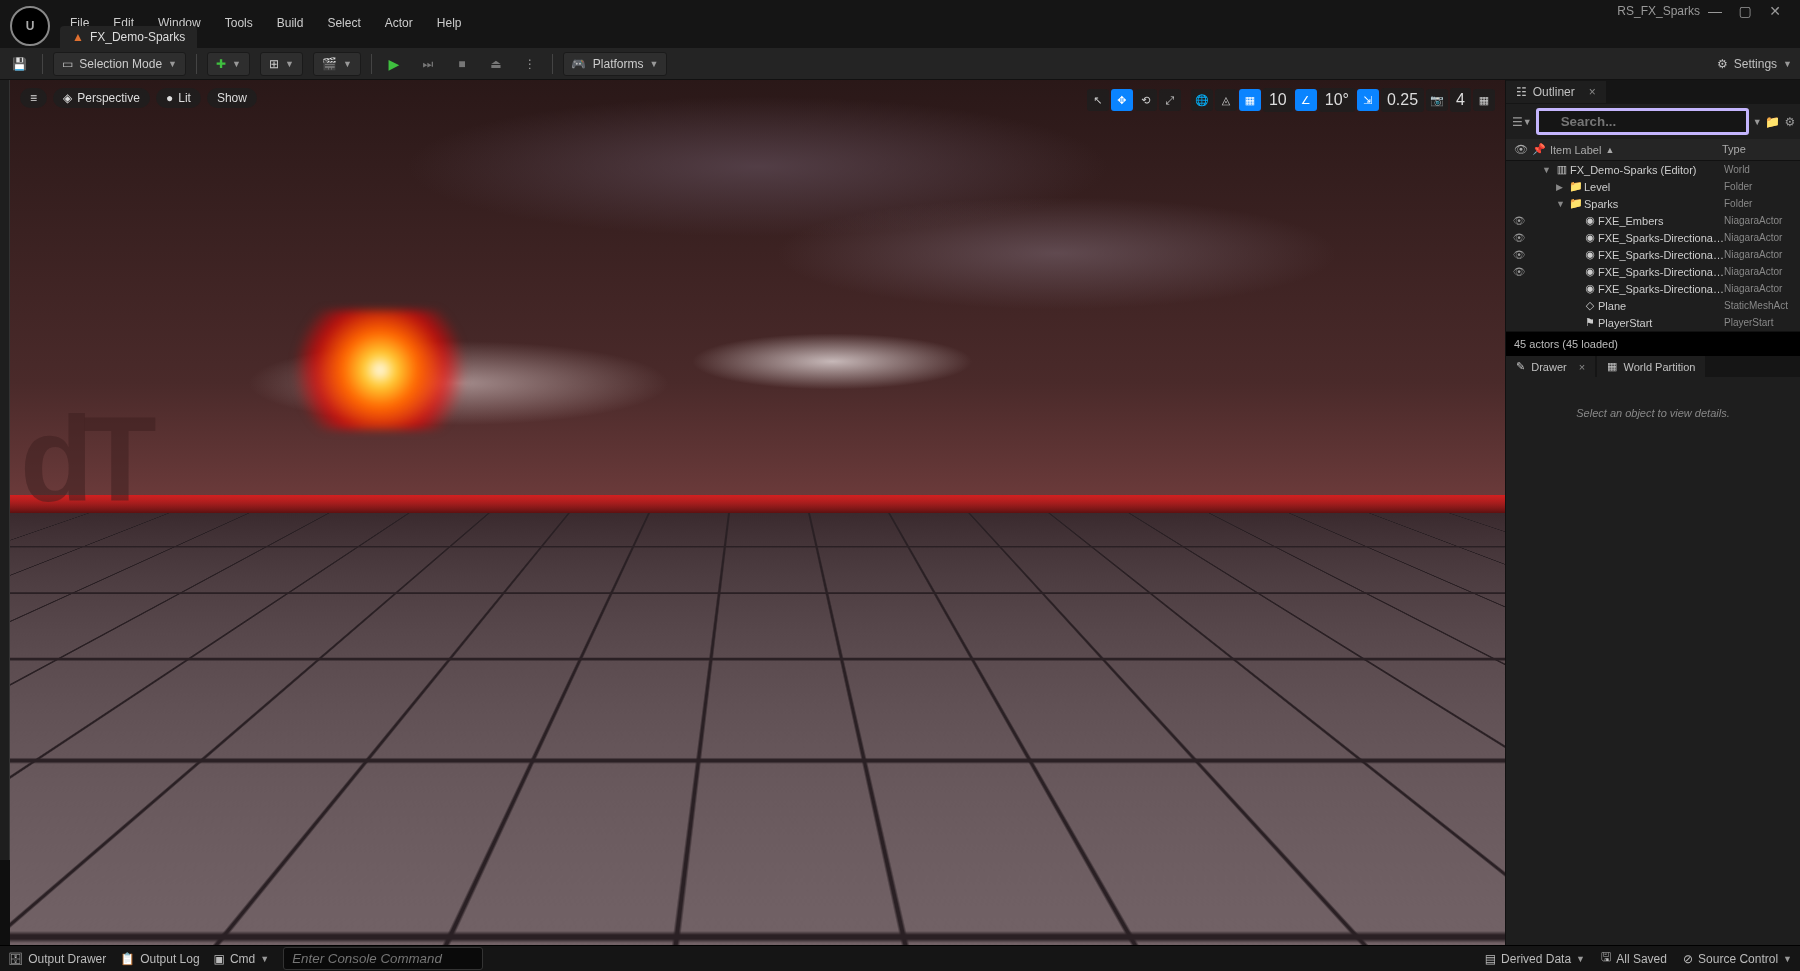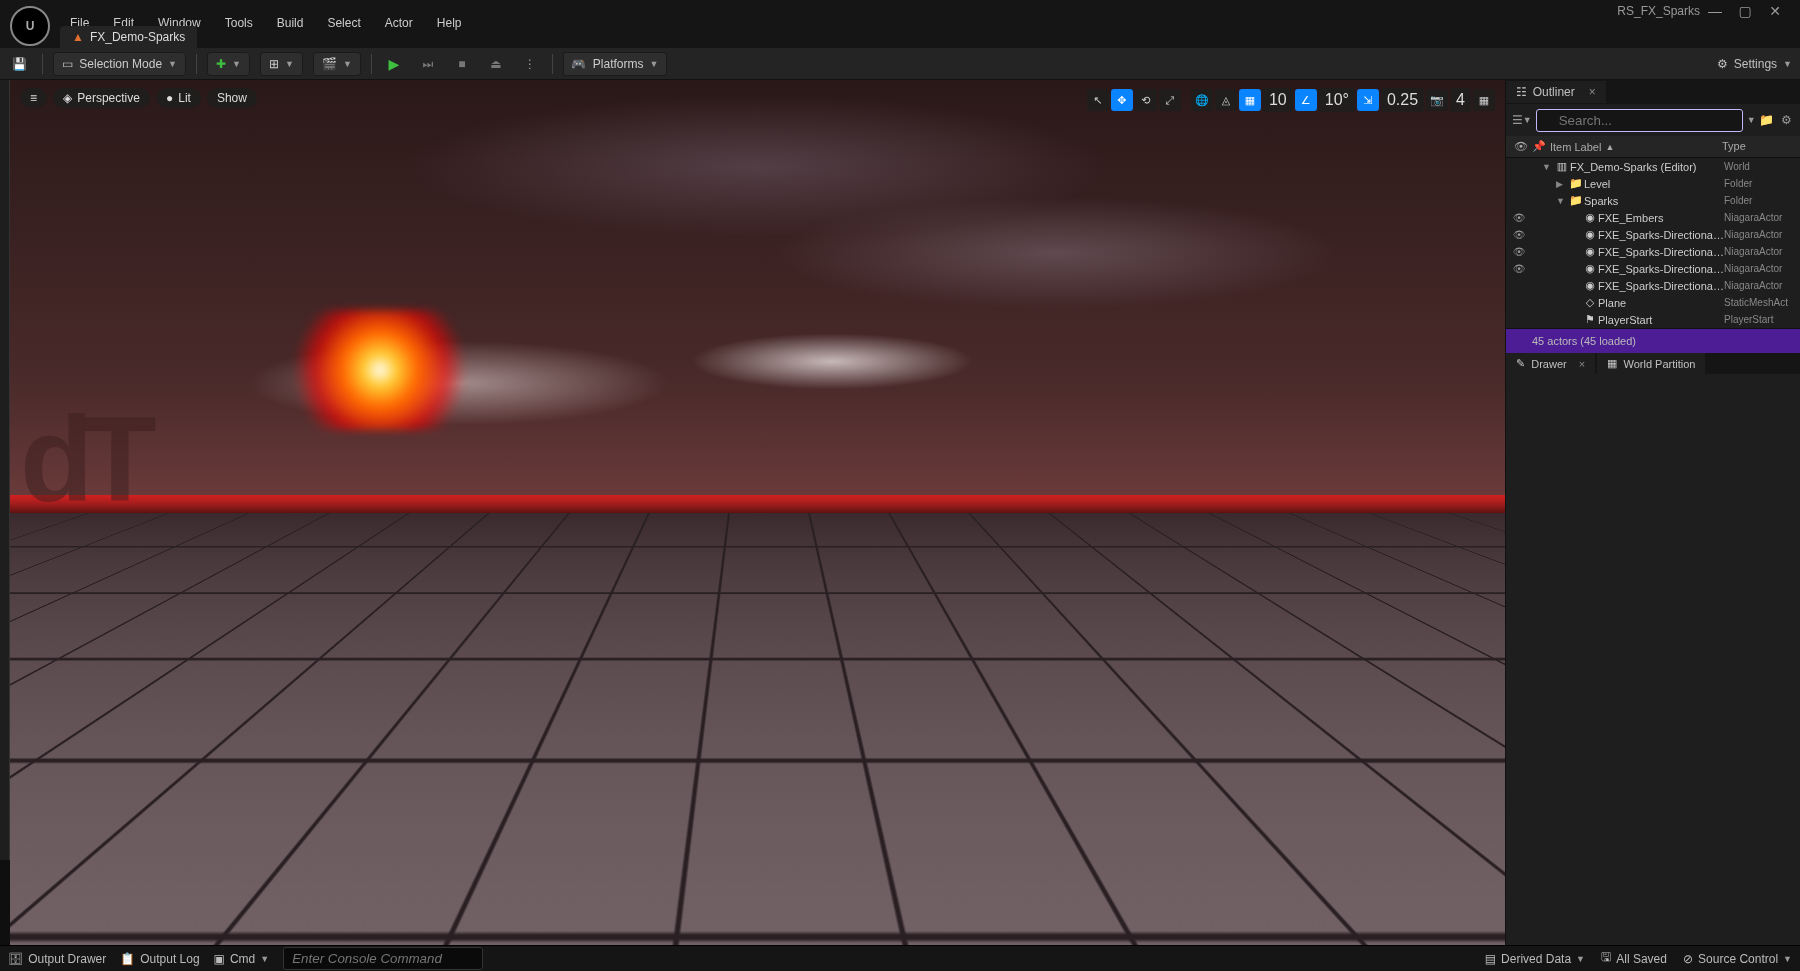--- a/index.html
+++ b/index.html
@@ -39,36 +39,36 @@
 .vp-pill { background:rgba(30,30,30,0.8); border-radius:12px; padding:3px 10px; display:flex; align-items:center; gap:5px; cursor:pointer; color:#ddd; }
 .vp-topright { position:absolute; right:10px; top:8px; display:flex; gap:2px; align-items:center; }
 .vp-icon { width:22px; height:22px; background:rgba(30,30,30,0.8); border-radius:3px; display:flex; align-items:center; justify-content:center; cursor:pointer; color:#ccc; font-size:11px; }
 .vp-icon.active { background:#0a84ff; color:#fff; }
 .vp-val { background:rgba(30,30,30,0.8); padding:3px 6px; border-radius:3px; color:#ddd; font-size:16px; }
 .right-panel { width:295px; background:#1e1e1e; display:flex; flex-direction:column; border-left:1px solid #111; }
 .panel-tab { height:24px; background:#151515; display:flex; align-items:center; }
 .panel-tab-inner { background:#1e1e1e; padding:4px 10px; display:flex; align-items:center; gap:6px; }
 .panel-tab-inner .close { margin-left:8px; color:#888; cursor:pointer; }
 .search-row { display:flex; align-items:center; padding:4px 6px; gap:4px; background:#1e1e1e; }
-.search-input { flex:1; background:#151515; border:1px solid #c4b5fd; border-radius:3px; padding:3px 6px 3px 22px; color:#0ea5e9; position:relative; }
+.search-input { flex:1; background:#151515; border:3px solid #c4b5fd; border-radius:3px; padding:3px 6px 3px 22px; color:#0ea5e9; position:relative;font-weight:bold; }
 .search-wrap { position:relative; flex:1; }
 .search-wrap .mag { position:absolute; left:5px; top:4px; color:#888; }
 .header-row { display:flex; padding:4px 8px; background:#252525; border-bottom:1px solid #111; color:#aaa; font-size:11px; }
 .header-row .col1 { flex:1; display:flex; align-items:center; gap:4px; }
 .header-row .col2 { width:70px; }
 .tree { flex:0 0 auto; overflow:auto; background:#1e1e1e; }
 .tree-row { display:flex; align-items:center; padding:2px 4px; font-size:11px; color:#ccc; cursor:pointer; }
 .tree-row .vis { width:18px; text-align:center; color:#999; font-size:10px; }
 .tree-row .spacer { display:inline-block; }
 .tree-row .arrow { width:12px; color:#888; font-size:9px; }
 .tree-row .ico { width:16px; text-align:center; }
 .tree-row .label { flex:1; white-space:nowrap; overflow:hidden; text-overflow:ellipsis; }
 .tree-row .type { width:72px; color:#888; white-space:nowrap; overflow:hidden; text-overflow:ellipsis; font-size:10px; }
 .folder-ico { color:#c29a4a; }
-.actor-count { padding:6px 26px; background:#4c1d95; color:#bbb; border-top:1px solid #111; font-size:11px; }
+.actor-count { padding:6px 8px; background:#000000; color:#bbb; border-top:1px solid #111; font-size:11px; }
 .details-tabs { display:flex; background:#151515; }
 .details-tabs .dtab { padding:4px 10px; background:#1e1e1e; display:flex; align-items:center; gap:6px; margin-right:2px; font-size:11px; }
 .details-body { flex:1; display:flex; align-items:flex-start; justify-content:center; padding-top:30px; color:#888; font-style:italic; font-size:11px; }
 .statusbar { height:26px; background:#151515; display:flex; align-items:center; padding:0 8px; gap:14px; color:#bbb; border-top:1px solid #000; }
 .sb-item { display:flex; align-items:center; gap:5px; cursor:pointer; }
 .cmd-input { background:#0a0a0a; border:1px solid #333; border-radius:3px; padding:3px 8px; color:#fde047; width:200px; font-style:italic; }
 .sb-right { margin-left:auto; display:flex; gap:16px; }
 .chev { font-size:9px; color:#999; }
 .side-handle { position:absolute; left:0; top:80px; width:10px; height:780px; background:#1e1e1e; border-right:1px solid #333; }
 </style>
@@ -309,20 +309,23 @@
       <div class="dtab">
         <span>✎</span>
         <span>Drawer</span>
         <span class="close" style="margin-left:6px;color:#888">×</span>
       </div>
       <div class="dtab">
         <span>▦</span>
         <span>World Partition</span>
       </div>
     </div>
+    <div class="details-body">
+      <span>Select an object to view details.</span>
+    </div>
   </div>
 </div>
 
 <div class="statusbar">
   <div class="sb-item">
       <span>🗄</span>
       <span>Output Drawer</span>
     </div>
   <div class="sb-item">
       <span>📋</span>

